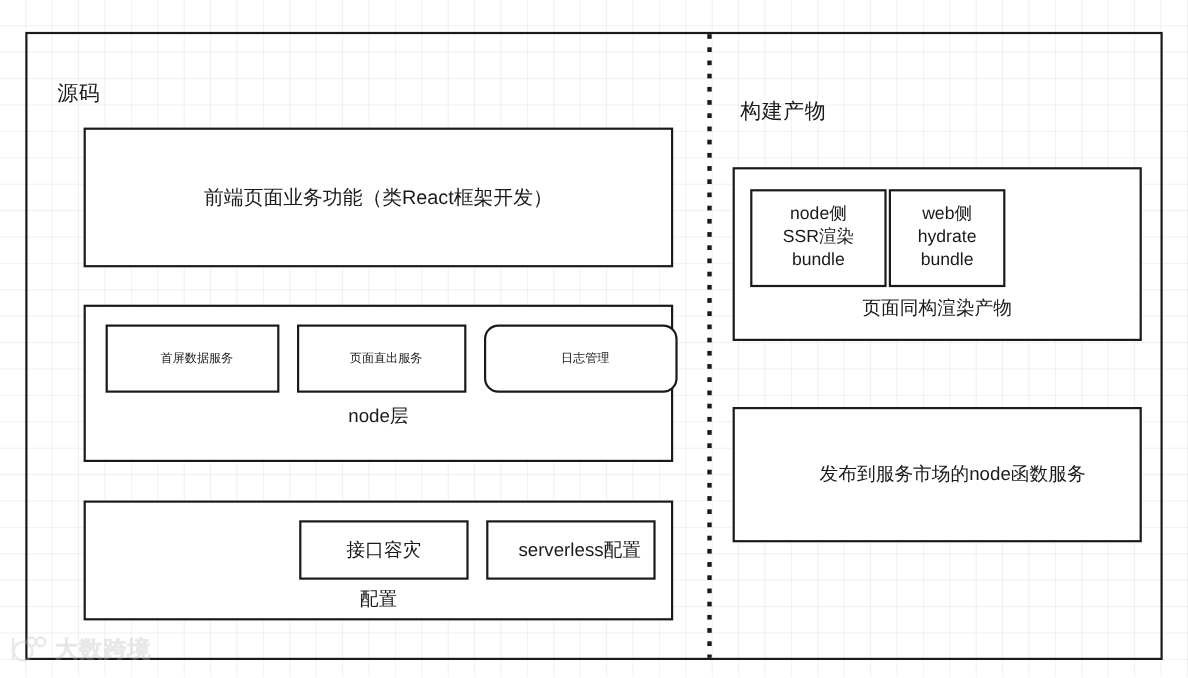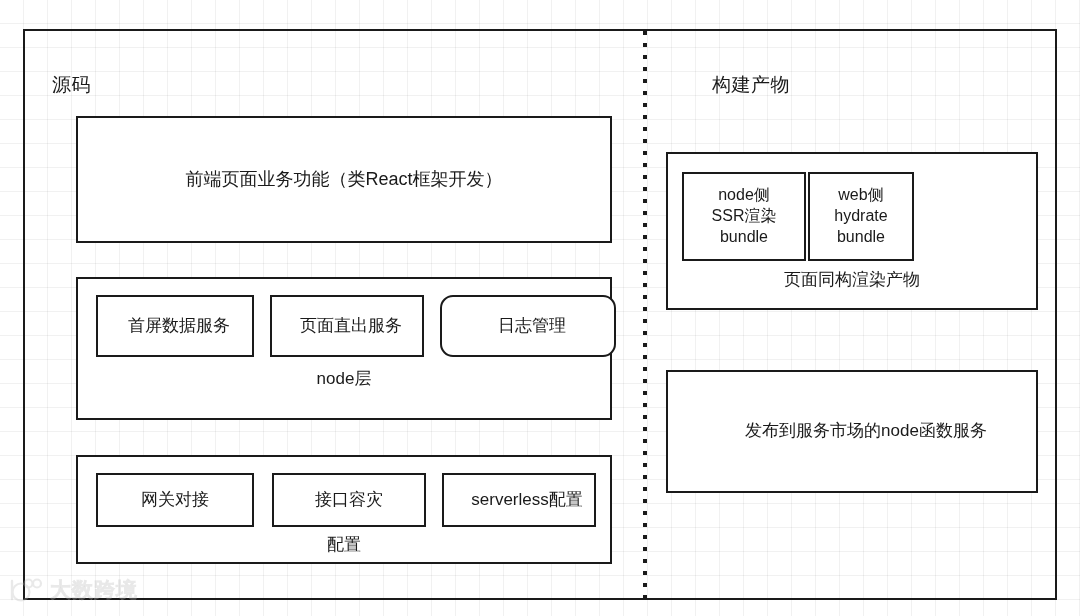--- a/index.html
+++ b/index.html
@@ -37,21 +37,21 @@
     background-size:4px 12px;
     background-repeat:repeat-y;
   }
   .panel-title{
     position:absolute;
     font-size:19px;color:#1a1a1a;
     letter-spacing:0.5px;
     white-space:nowrap;
   }
   #title-left{left:52px;top:72px;}
-  #title-right{left:673px;top:72px;margin-left:39px;}
+  #title-right{left:673px;top:88px;}
 
   .box{
     position:absolute;
     border:2px solid #1a1a1a;
     background:#ffffff;
     box-sizing:border-box;
   }
   .group{
     position:absolute;
     border:2px solid #1a1a1a;
@@ -73,21 +73,21 @@
 
   
   #box-frontend{left:76px;top:116px;width:536px;height:127px;}
   #box-frontend .b-lbl{font-size:18px;}
 
   #grp-node{left:76px;top:277px;width:536px;height:143px;}
   #node-cell-0{left:18px;top:16px;width:158px;height:62px;}
   #node-cell-1{left:192px;top:16px;width:154px;height:62px;}
   #node-cell-2{left:362px;top:16px;width:176px;height:62px;border-radius:13px;}
   #grp-node .cell{position:absolute;border:2px solid #1a1a1a;background:#fff;box-sizing:border-box;}
-  #grp-node .cell .b-lbl{font-size:17px;padding-left:12px;}
+  #grp-node .cell .b-lbl{font-size:11px;padding-left:12px;}
   #cap-node{top:88px;}
 
   #grp-config{left:76px;top:455px;width:536px;height:109px;}
   #cfg-cell-0{left:18px;top:16px;width:158px;height:54px;}
   #cfg-cell-1{left:194px;top:16px;width:154px;height:54px;}
   #cfg-cell-2{left:364px;top:16px;width:154px;height:54px;padding-left:16px;}
   #grp-config .cell{position:absolute;border:2px solid #1a1a1a;background:#fff;box-sizing:border-box;}
   #grp-config .cell .b-lbl{font-size:17px;}
   #cap-config{top:76px;}
 
@@ -144,23 +144,20 @@
     <div class="cell" id="node-cell-1">
       <div class="b-lbl">页面直出服务</div>
     </div>
     <div class="cell" id="node-cell-2">
       <div class="b-lbl">日志管理</div>
     </div>
     <div class="group-caption" id="cap-node">node层</div>
   </div>
 
   <div class="group" id="grp-config">
-    <div class="cell" id="cfg-cell-0">
-      <div class="b-lbl">网关对接</div>
-    </div>
     <div class="cell" id="cfg-cell-1">
       <div class="b-lbl">接口容灾</div>
     </div>
     <div class="cell" id="cfg-cell-2">
       <div class="b-lbl">serverless配置</div>
     </div>
     <div class="group-caption" id="cap-config">配置</div>
   </div>
 
   <div class="panel-title" id="title-right">构建产物</div>

